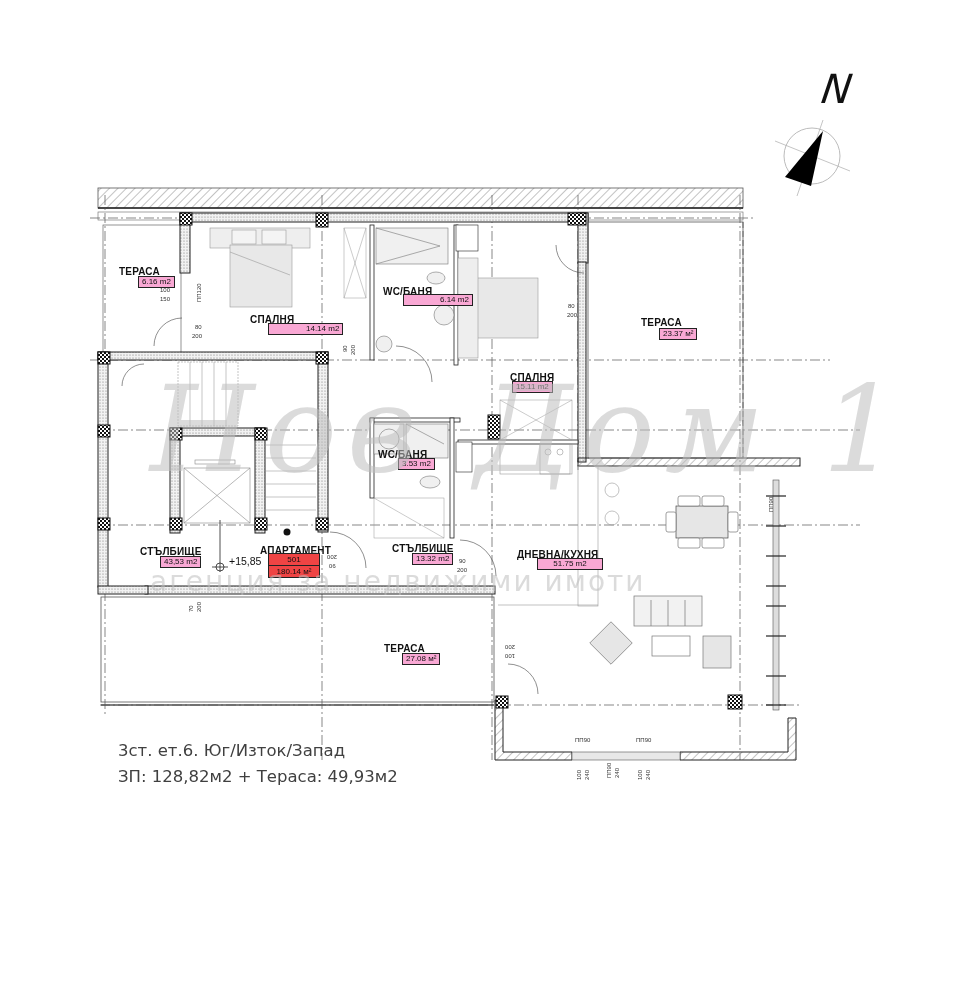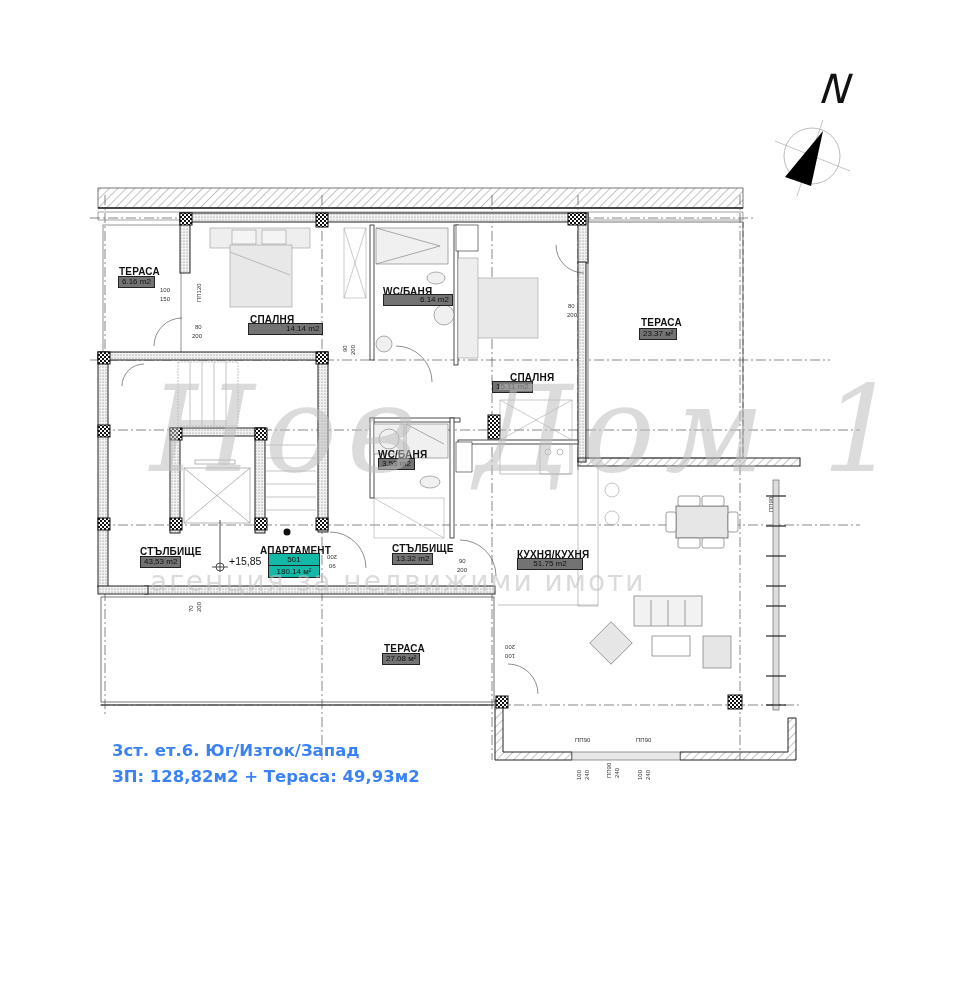--- a/index.html
+++ b/index.html
@@ -1,27 +1,27 @@
 <!DOCTYPE html>
 <html><head>
 <meta charset="utf-8">
 <style>
   html, body { margin:0; padding:0; background:#ffffff; }
   body { width:962px; height:1000px; position:relative; overflow:hidden; font-family:"Liberation Sans", sans-serif; }
   #plan { position:absolute; left:0; top:0; width:962px; height:1000px; }
   .room-label { position:absolute; font-family:"Liberation Sans", sans-serif; font-size:10px; font-weight:bold; color:#111; letter-spacing:0.2px; white-space:nowrap; }
-  .room-area { position:absolute; font-family:"Liberation Sans", sans-serif; font-size:8px; color:#111; border:1px solid #222; padding:0 3px; line-height:10px; background:#737373; white-space:nowrap; }
+  .room-area { position:absolute; font-family:"Liberation Sans", sans-serif; font-size:8px; color:#111; border:1px solid #222; padding:0 3px; line-height:10px; background:#f9a8d4; white-space:nowrap;margin-left:20px; }
   .dim { position:absolute; font-family:"Liberation Sans", sans-serif; font-size:6px; color:#333; white-space:nowrap; }
   .dim.rot { transform:rotate(-90deg); transform-origin:left top; }
   .dim.rot180 { transform:rotate(180deg); }
-  .caption { position:absolute; left:112px; top:738px; font-family:"DejaVu Sans", sans-serif; font-weight:bold; color:#3b82f6; font-size:16.5px; line-height:26px; }
+  .caption { position:absolute; left:118px; top:738px; font-family:"DejaVu Sans", sans-serif; font-weight:normal; color:#404040; font-size:16.5px; line-height:26px; }
   .caption div { white-space:nowrap; }
   .north-letter { position:absolute; left:822px; top:66px; font-family:"DejaVu Sans", sans-serif; font-style:italic; font-size:40px; color:#111; transform:skewX(-8deg); }
   .elev { position:absolute; font-family:"Liberation Sans", sans-serif; font-size:10.5px; color:#111; white-space:nowrap; }
-  .apt-box { position:absolute; border:1px solid #222; background:#14b8a6; font-family:"Liberation Sans", sans-serif; font-size:8px; color:#111; text-align:center; width:50px; }
+  .apt-box { position:absolute; border:1px solid #222; background:#ef4444; font-family:"Liberation Sans", sans-serif; font-size:8px; color:#111; text-align:center; width:50px; }
   .apt-box div { line-height:11px; }
   .apt-box div + div { border-top:1px solid #222; }
   .watermark-line { position:absolute; font-family:"DejaVu Sans", sans-serif; color:rgba(190,190,190,0.55); white-space:nowrap; pointer-events:none; }
 </style>
 </head>
 <body>
 
 <svg id="plan" viewBox="0 0 962 1000" xmlns="http://www.w3.org/2000/svg">
   <defs>
     <pattern id="hatch" width="6" height="6" patternUnits="userSpaceOnUse" patternTransform="rotate(45)">
@@ -271,21 +271,21 @@
 
 <div class="room-label" style="left:378px;top:449px;">WC/БАНЯ</div>
 <div class="room-area" style="left:378px;top:458px;">3.53 m2</div>
 
 <div class="room-label" style="left:140px;top:546px;">СТЪЛБИЩЕ</div>
 <div class="room-area" style="left:140px;top:556px;">43,53 m2</div>
 
 <div class="room-label" style="left:392px;top:543px;">СТЪЛБИЩЕ</div>
 <div class="room-area" style="left:392px;top:553px;">13.32 m2</div>
 
-<div class="room-label" style="left:517px;top:549px;">КУХНЯ/КУХНЯ</div>
+<div class="room-label" style="left:517px;top:549px;">ДНЕВНА/КУХНЯ</div>
 <div class="room-area" style="left:517px;top:558px;width:58px;text-align:center;">51.75 m2</div>
 
 <div class="room-label" style="left:384px;top:643px;">ТЕРАСА</div>
 <div class="room-area" style="left:382px;top:653px;">27.08 м²</div>
 
 <div class="room-label" style="left:260px;top:545px;">АПАРТАМЕНТ</div>
 <div class="apt-box" style="left:268px;top:553px;">
   <div>501</div>
   <div>180.14 м²</div>
 </div>

